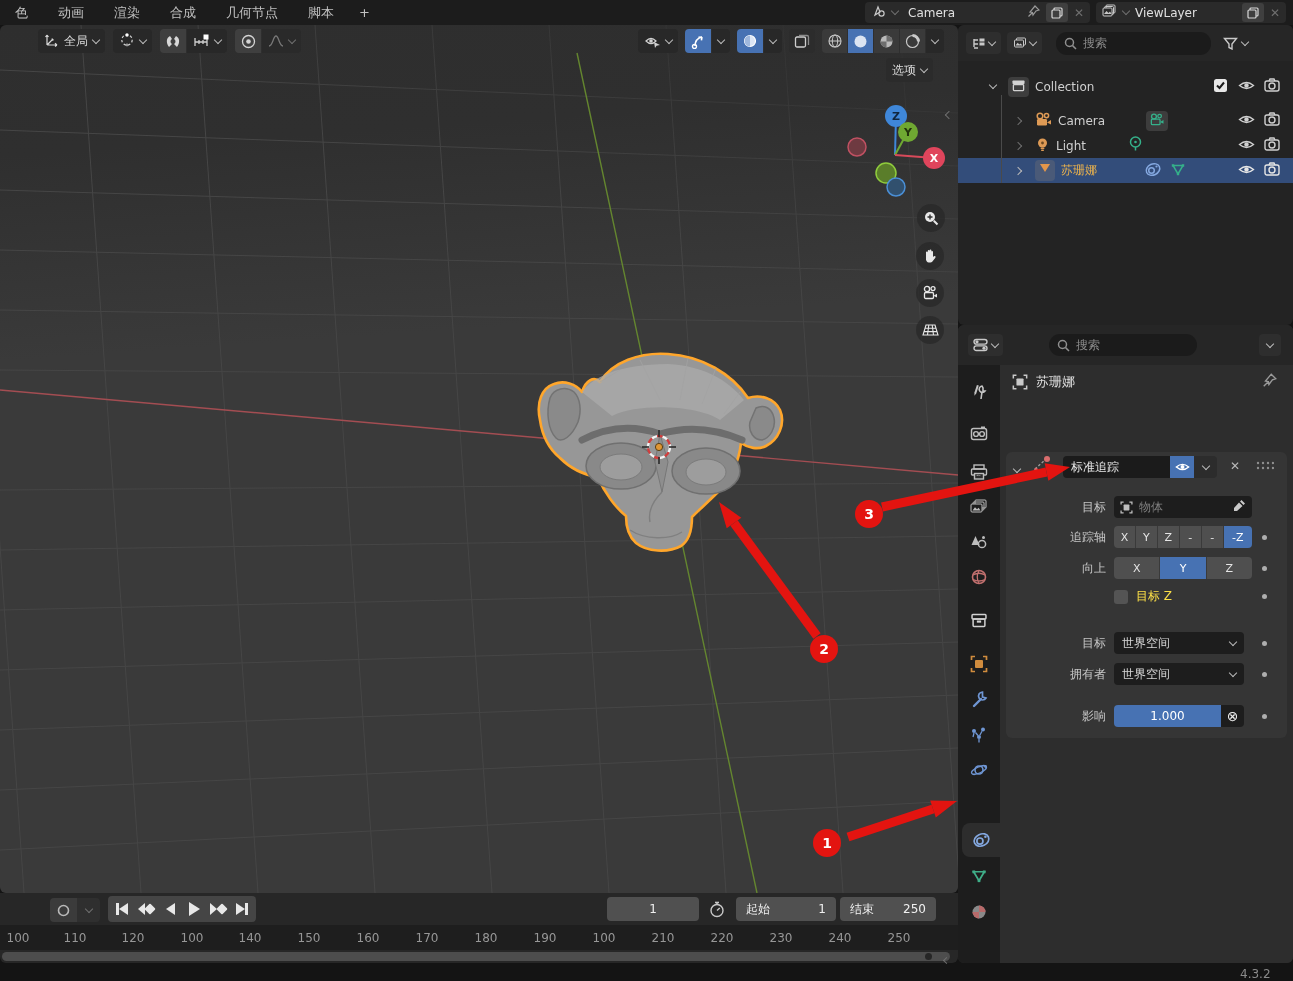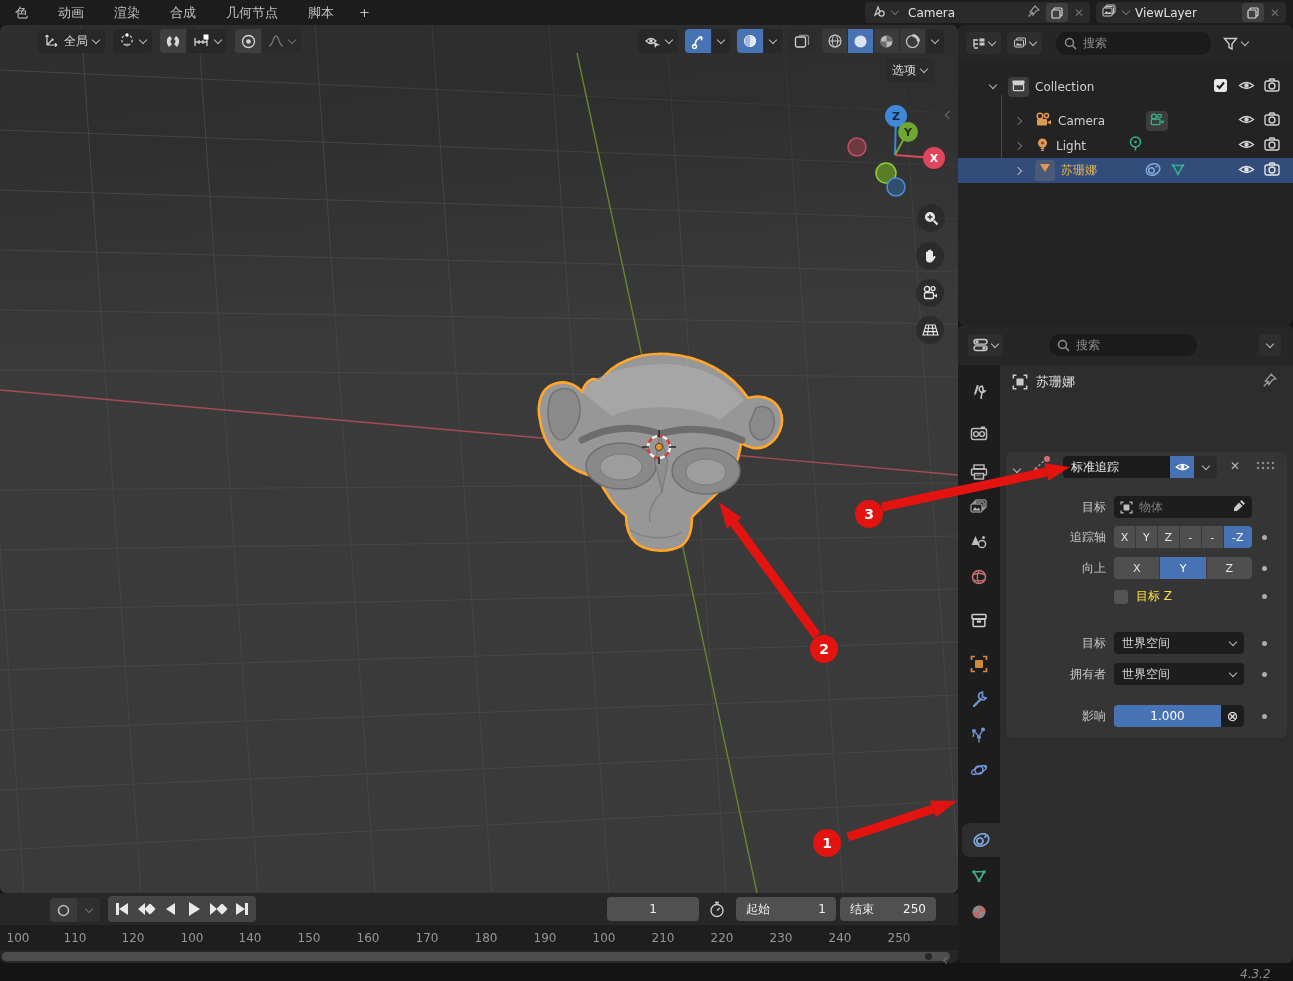--- a/index.html
+++ b/index.html
@@ -889,21 +889,21 @@
           </div>
           <div style="width:23px;height:22px;background:#1d1d1d;display:flex;align-items:center;justify-content:center;color:#efefef;font-size:14px;">
             <span>⊗</span>
           </div>
         </div>
         <span class="animdot" style="left:256px;top:262px;"></span>
       </div>
     </div>
   </div>
 
-  <div class="abs txt" style="left:1240px;top:967px;color:#8a8a8a;font-style:italic;">4.3.2</div>
+  <div class="abs txt" style="left:1240px;top:967px;color:#8a8a8a;">4.3.2</div>
 
   <svg id="annot" class="abs">
     <g fill="#e31410">
       <path d="M848,841 L930,813 L924,795 L842,823 Z" transform="rotate(0)" fill="none"></path>
       <line x1="848" y1="837" x2="933" y2="809" stroke="#e31410" stroke-width="9"></line>
       <polygon points="957,801 935.8,817.6 930.2,800.4"></polygon>
       <line x1="817" y1="636" x2="734" y2="523" stroke="#e31410" stroke-width="9"></line>
       <polygon points="719,502 741.3,517.7 726.7,528.3"></polygon>
       <line x1="882" y1="507" x2="1046.5" y2="472" stroke="#e31410" stroke-width="9"></line>
       <polygon points="1070,467 1048.4,480.8 1044.6,463.2"></polygon>

